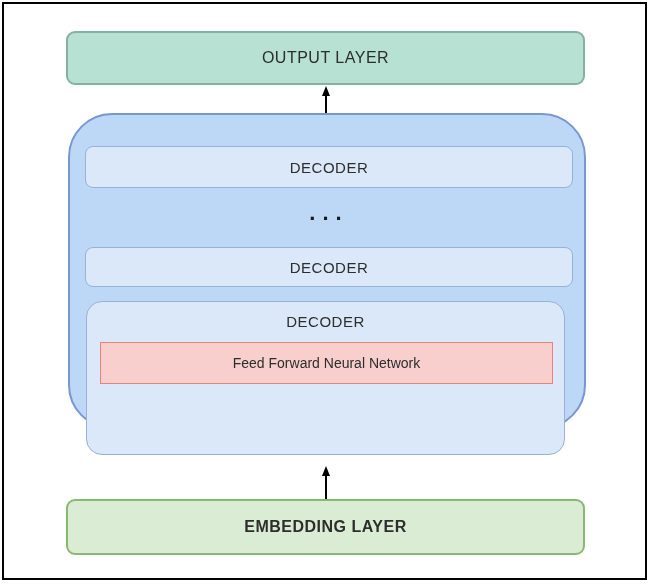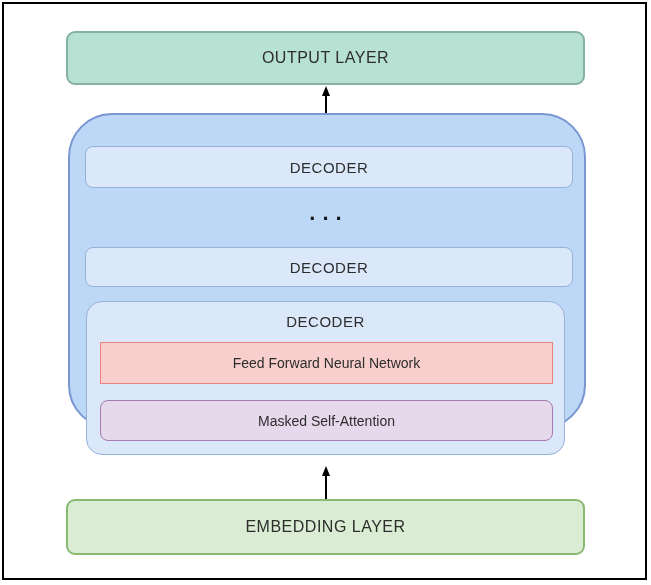--- a/index.html
+++ b/index.html
@@ -42,20 +42,21 @@
     background: var(--output-layer-fill, #b7e1d3);
     border: 2px solid var(--output-layer-border, #84b1a2);
     border-radius: 9px;
   }
   .embedding-layer {
     left: 66px; top: 499px;
     width: 519px; height: 56px;
     background: var(--embedding-fill, #daecd3);
     border: 2px solid var(--embedding-border, #88b971);
     border-radius: 9px;
+    font-weight: bold;
   }
   .decoder-group {
     position: absolute;
     left: 68px; top: 113px;
     width: 518px; height: 316px;
     box-sizing: border-box;
     background: var(--decoder-group-fill, #bdd7f7);
     border: 2px solid var(--decoder-group-border, #7a96d2);
     border-radius: 44px;
   }
@@ -158,23 +159,20 @@
     <span>DECODER</span>
   </div>
 
   <div class="decoder-expanded">
     <div class="decoder-expanded-label">DECODER</div>
 
     <div class="node ffnn-box">
       <span>Feed Forward Neural Network</span>
     </div>
 
-    <div class="node masked-box">
-      <span>Masked Self-Attention</span>
-    </div>
   </div>
 
 </div>
 
 <div class="arrow arrow-up-2">
   <div class="arrow-head"></div>
   <div class="arrow-line"></div>
 </div>
 
 <div class="node embedding-layer">

